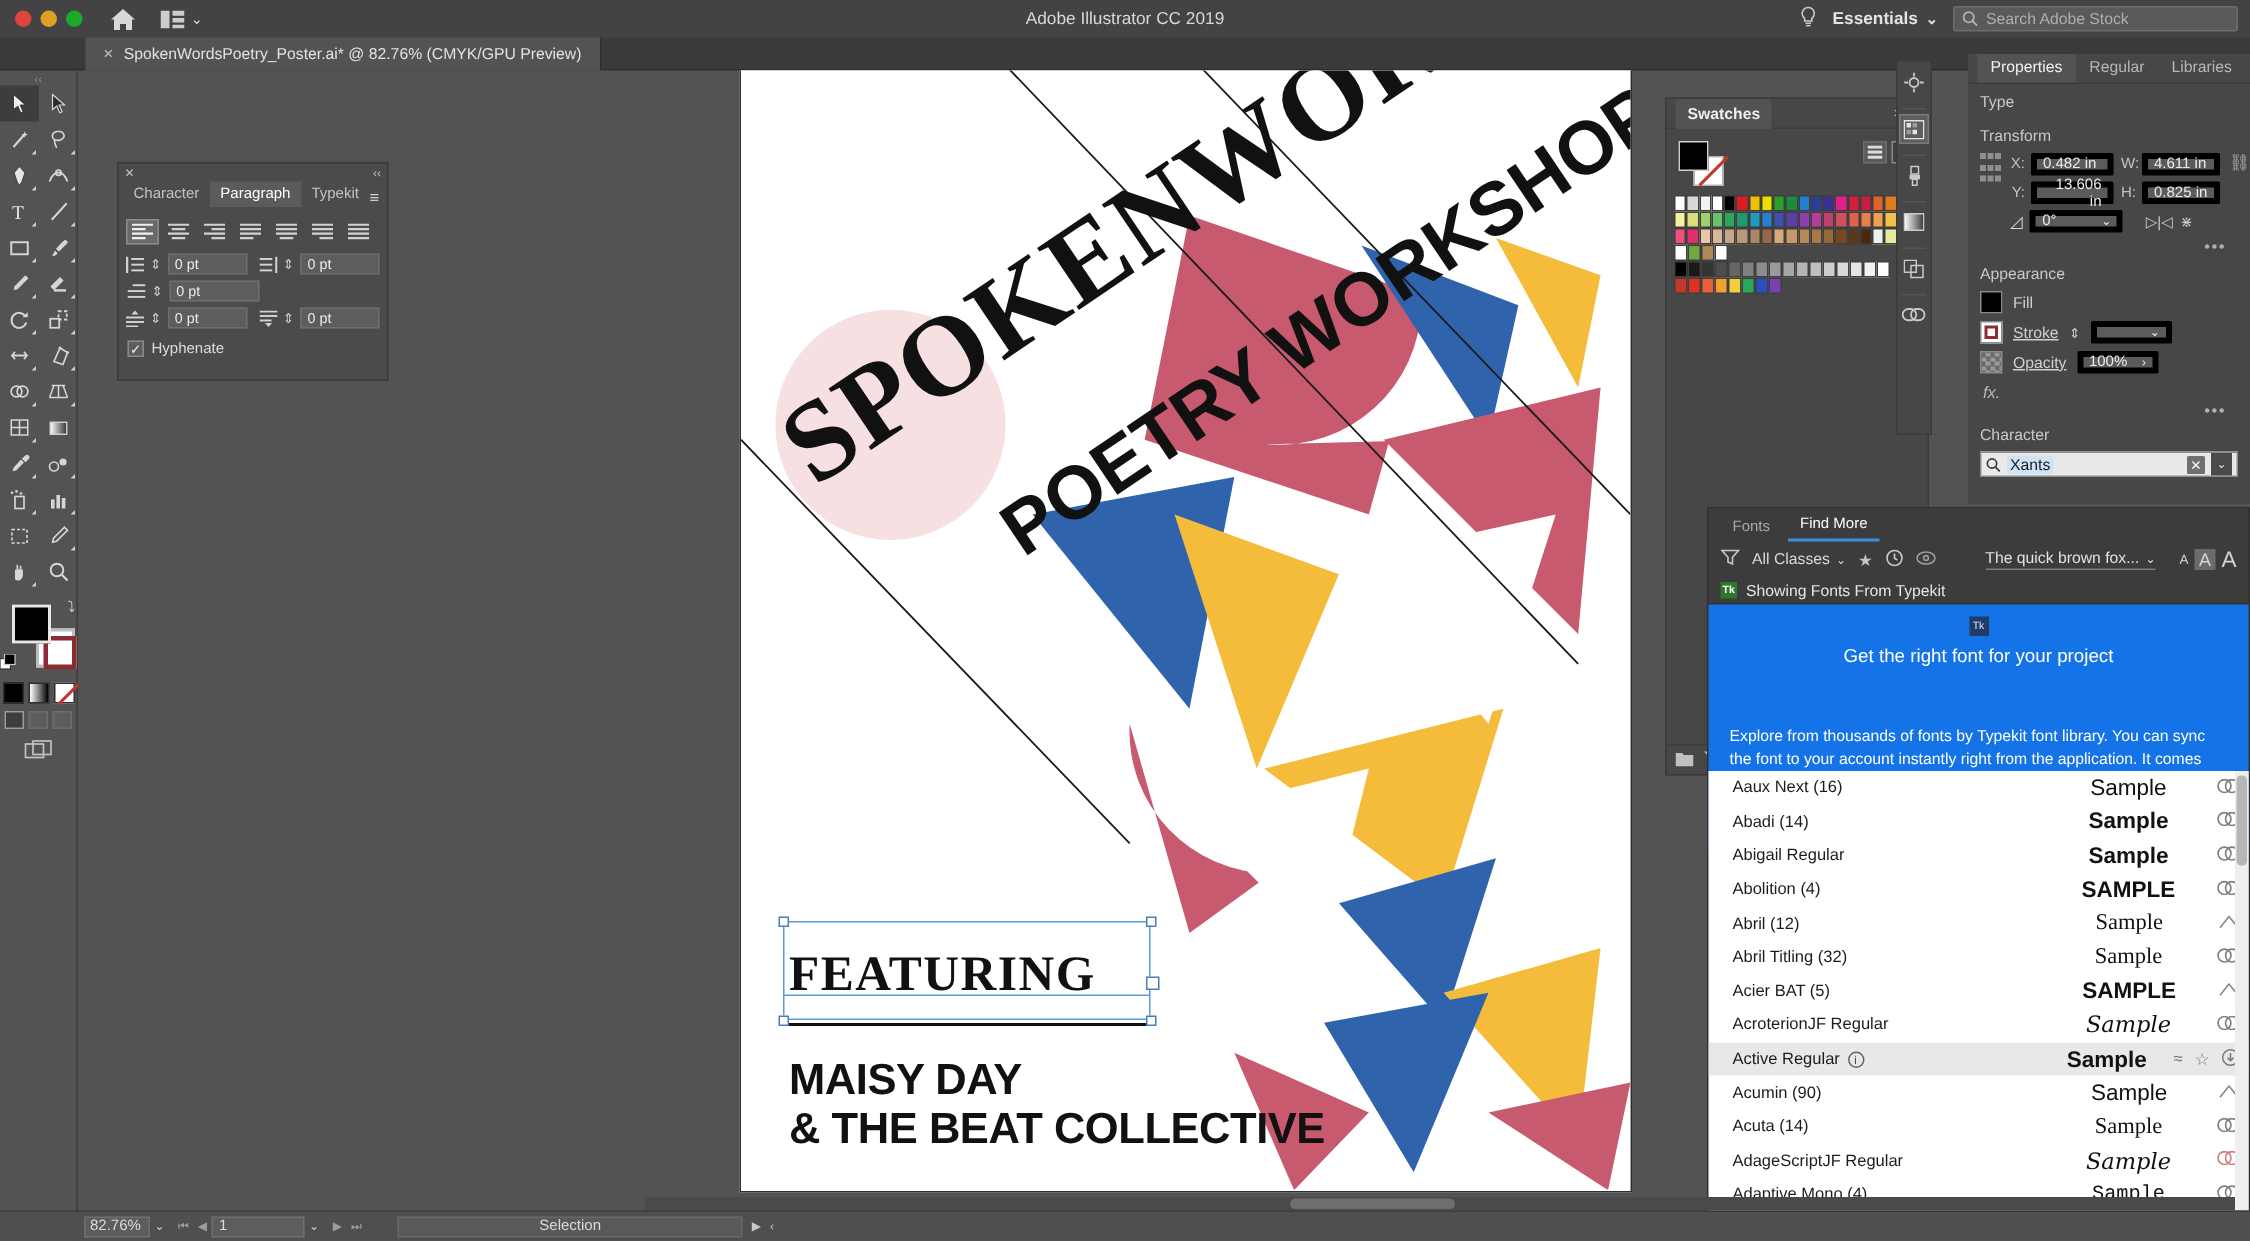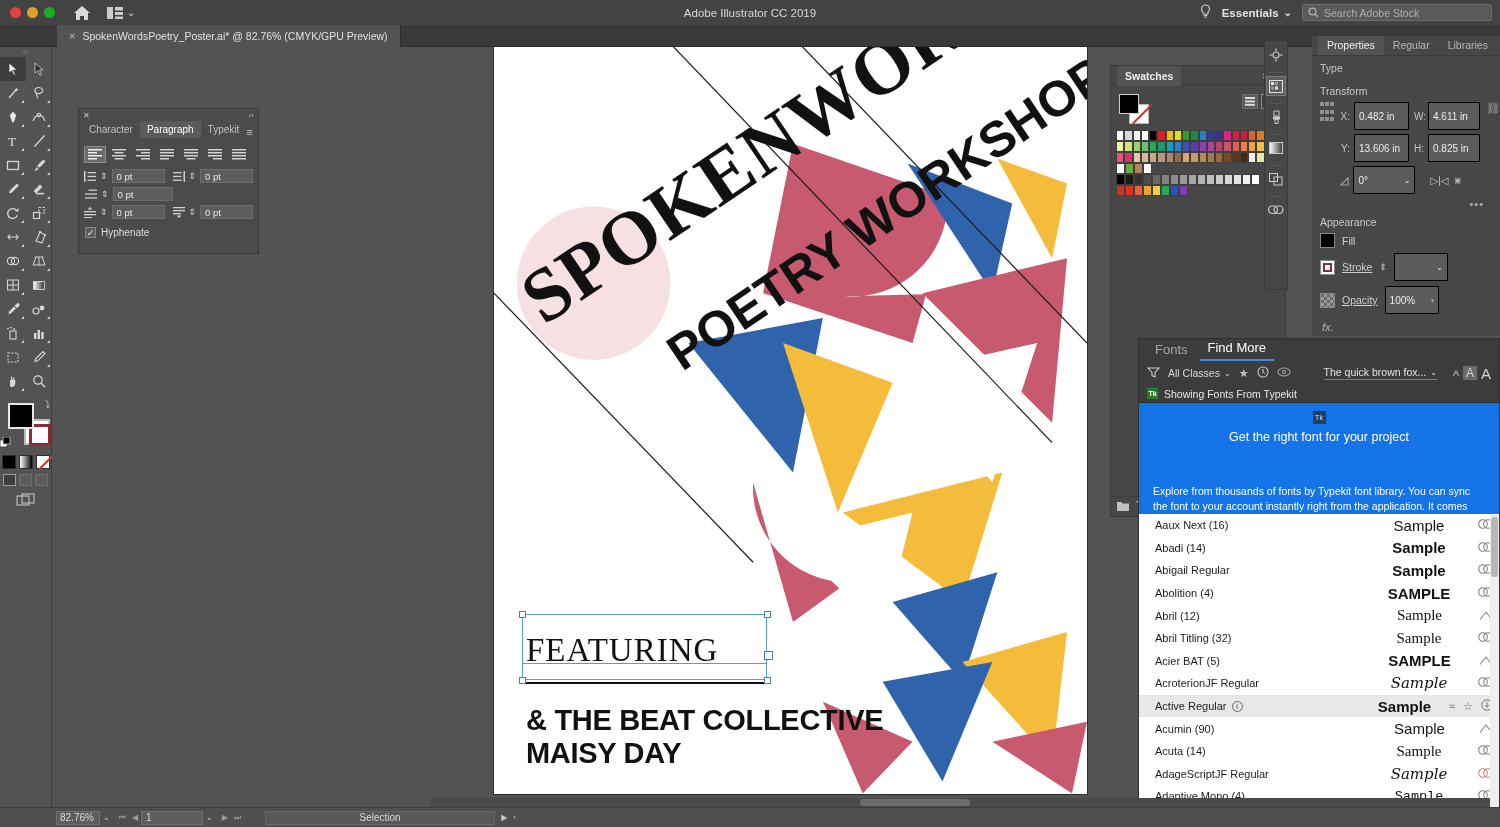--- a/index.html
+++ b/index.html
@@ -62,21 +62,21 @@
   
   .canvas{ position:absolute; left:52px; top:47px; width:1448px; height:760px; background:#535353; overflow:hidden;}
   .artboard{ position:absolute; left:441px; top:-4px; width:595px; height:752px; background:#fff;
      border:1px solid #2e2e2e; overflow:hidden;}
   .art-inner{ position:absolute; inset:0; overflow:hidden;}
   .poster-title{ position:absolute; font-family:"Liberation Serif", serif; font-weight:bold; color:#111;
      white-space:nowrap;}
   #t1{ left:60px; top:210px; font-size:76px; letter-spacing:1px; transform:rotate(-34deg); transform-origin:left bottom;}
   #t2{ left:195px; top:280px; font-size:50px; font-family:"Liberation Sans", sans-serif; font-weight:bold;
      letter-spacing:0px; transform:rotate(-34deg); transform-origin:left bottom;}
-  .featuring{ position:absolute; left:32px; top:588px; font-size:33px; font-weight:normal;
+  .featuring{ position:absolute; left:32px; top:588px; font-size:33px; font-weight:bold;
      font-family:"Liberation Serif", serif; letter-spacing:1px; color:#111; }
   .maisy{ position:absolute; left:32px; top:660px; font-size:29px; font-weight:bold; line-height:1.15;
      color:#111; letter-spacing:-0.3px;}
   .selbox{ position:absolute; left:28px; top:570px; width:245px; height:50px; border:1px solid #5b9ad5;}
   .selline{ position:absolute; left:28px; top:620px; width:245px; height:16px; border:1px solid #5b9ad5; border-top:none;}
   .underline{ position:absolute; left:30px; top:638px; width:245px; height:2px; background:#111;}
   .handle{ position:absolute; width:7px; height:7px; background:#fff; border:1px solid #4a7fb5;}
 
   
   .rail{ position:absolute; right:212px; top:40px; width:24px; height:250px; background:#474747;
@@ -88,22 +88,22 @@
   
   .props{ position:absolute; right:0; top:36px; width:188px; height:300px; background:#474747; }
   .ptabs{ display:flex; gap:0; height:20px; align-items:flex-end; padding-left:6px; border-bottom:1px solid #3a3a3a;}
   .ptab{ padding:3px 9px 4px; font-size:10.5px; color:#b6b6b6;}
   .ptab.sel{ color:#f0f0f0; background:#535353; }
   .psec{ padding:6px 8px 0; }
   .plabel{ font-size:10.5px; color:#c9c9c9; margin-bottom:5px;}
   .trow{ display:flex; align-items:center; gap:5px; margin-bottom:4px;}
   .tfield{ display:flex; align-items:center; gap:4px;}
   .tfield span.k{ font-size:10px; color:#c2c2c2; width:10px; text-align:right;}
-  .inp{ background:#5b5b5b; border:1px solid #000000; border-radius:1px; height:28px; width:55px;
-     font-size:10px; color:#ededed; padding:0 4px; display:flex; align-items:center;}
+  .inp{ background:#5b5b5b; border:4px solid #000000; border-radius:1px; height:15px; width:55px;
+     font-size:10px; color:#ededed; padding:0 4px; display:flex; align-items:center;text-align:right;}
   .inp.w{ width:52px;}
   .refpt{ width:22px; height:22px; display:grid; grid-template-columns:repeat(3,1fr); gap:1px;}
   .refpt i{ background:#8f8f8f; width:4px; height:4px; display:block;}
   .ap-row{ display:flex; align-items:center; gap:7px; margin-bottom:5px;}
   .sw-box{ width:15px; height:15px; border:1px solid #8a8a8a; background:#000;}
   .sw-box.stroke{ background:#fff; position:relative;}
   .sw-box.stroke:after{content:""; position:absolute; inset:2px; border:2px solid #8d2b34;}
   .sw-box.op{ background:repeating-conic-gradient(#9a9a9a 0 25%, #6a6a6a 0 50%) 0 0/6px 6px;}
   .ap-lab{ font-size:10.5px; color:#cfcfcf;}
   .ap-lab.u{ text-decoration:underline;}
@@ -156,21 +156,21 @@
   .swgrid{ padding:2px 4px 0 5px; }
   .swrow{ display:flex; }
   .swcell{ width:9px; height:11px; border:1px solid #3f3f3f; }
   .sw-foot{ position:absolute; left:0; bottom:0; width:100%; height:20px; display:flex;
      align-items:center; gap:7px; padding:0 6px; border-top:1px solid #3d3d3d; color:#c4c4c4; font-size:10px;}
 
   
   .fontspanel{ position:absolute; left:1138px; top:338px; width:362px; height:472px;
      background:#3c3c3c; border:1px solid #2f2f2f;}
   .fp-tabs{ display:flex; align-items:flex-end; height:22px; padding-left:8px; gap:4px; background:#3c3c3c;}
-  .fp-tab{ font-size:13px; color:#a9a9a9; padding:4px 8px 4px;margin-top:16px;}
+  .fp-tab{ font-size:10px; color:#a9a9a9; padding:4px 8px 4px;margin-top:16px;}
   .fp-tab.sel{ color:#fff; border-bottom:2px solid #3b8ede;}
   .fp-ctl{ display:flex; align-items:center; height:24px; padding:0 8px; gap:8px;}
   .classes{ display:flex; align-items:center; gap:4px; font-size:10.5px; color:#d9d9d9;}
   .fico{ color:#c3c3c3; font-size:11px;}
   .preview-sel{ margin-left:auto; display:flex; align-items:center; gap:4px; font-size:10.5px; color:#e2e2e2;
      border-bottom:1px solid #7d7d7d; padding-bottom:1px; }
   .sizes{ display:flex; align-items:center; gap:4px; margin-left:8px;}
   .sz{ color:#d4d4d4; }
   .sz.sel{ background:#6b6b6b; padding:0 3px;}
   .typekit-bar{ height:18px; background:#3c3c3c; display:flex; align-items:center; gap:6px; padding:0 8px;
@@ -517,22 +517,22 @@
         </g>
         <line x1="0" y1="250" x2="260" y2="520" stroke="#1a1a1a" stroke-width="1.2"></line>
         <line x1="120" y1="-60" x2="560" y2="400" stroke="#1a1a1a" stroke-width="1.2"></line>
         <line x1="230" y1="-80" x2="595" y2="300" stroke="#1a1a1a" stroke-width="1.2"></line>
       </svg>
       <div class="poster-title" id="t1">SPOKENWORD</div>
       <div class="poster-title" id="t2">POETRY WORKSHOP</div>
       <div class="featuring">FEATURING</div>
       <div class="underline"></div>
       <div class="maisy">
+        <div>MAISY DAY</div>
         <div>&amp; THE BEAT COLLECTIVE</div>
-        <div>MAISY DAY</div>
       </div>
       <div class="selbox"></div>
       <div class="selline"></div>
       <div class="handle" style="left:25px; top:567px;"></div>
       <div class="handle" style="left:270px; top:567px;"></div>
       <div class="handle" style="left:270px; top:607px; width:9px; height:9px;"></div>
       <div class="handle" style="left:25px; top:633px;"></div>
       <div class="handle" style="left:270px; top:633px;"></div>
     </div>
   </div>

